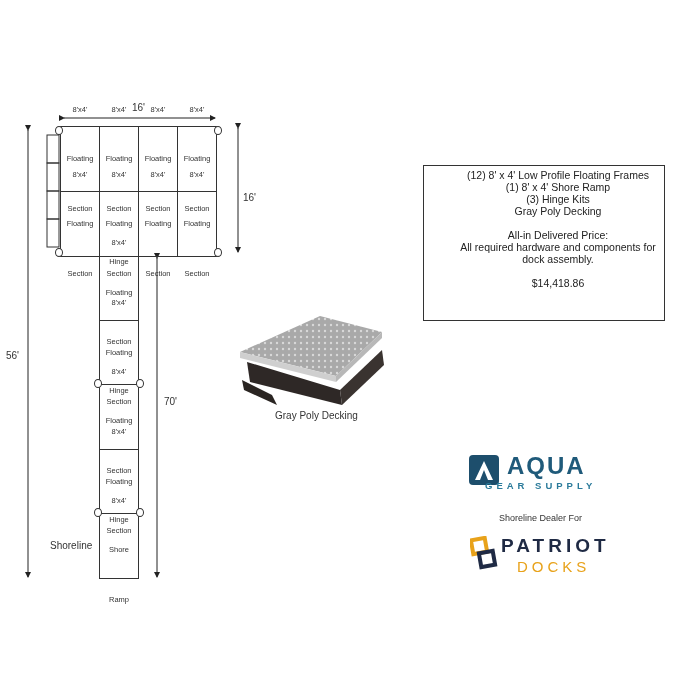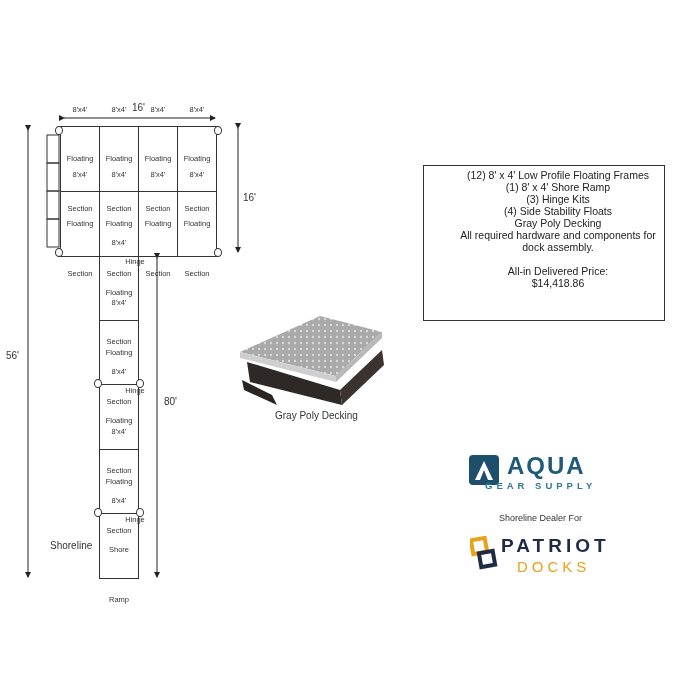--- a/index.html
+++ b/index.html
@@ -1,20 +1,20 @@
 <!DOCTYPE html>
 <html><head>
 <meta charset="utf-8">
 <style>
   html,body{margin:0;padding:0;background:#fff;}
   body{width:700px;height:700px;position:relative;overflow:hidden;font-family:"Liberation Sans",sans-serif;color:#222;}
   .abs{position:absolute;}
   .cell{position:absolute;box-sizing:border-box;border:1px solid #333;display:flex;flex-direction:column;align-items:center;justify-content:center;font-size:7.5px;line-height:9.5px;text-align:center;color:#333;gap:40px;}
   .cell span{display:block;}
-  .hinge{position:absolute;font-size:7.5px;color:#333;width:40px;text-align:center;padding-left:16px;}
+  .hinge{position:absolute;font-size:7.5px;color:#333;width:40px;text-align:center;}
   .dim{position:absolute;font-size:10px;color:#333;}
   .ring{position:absolute;width:8px;height:9px;border:1px solid #333;border-radius:50%;background:#fff;box-sizing:border-box;}
   .infobox{position:absolute;left:423px;top:165px;width:242px;height:156px;border:1px solid #333;box-sizing:border-box;text-align:center;font-size:10.5px;line-height:12px;padding-top:3px;color:#222;padding-left:28px;}
   .infobox .line{display:block;}
   .caption{position:absolute;font-size:10px;color:#333;}
 </style>
 </head>
 <body>
 
 <svg class="abs" style="left:0;top:0" width="700" height="700">
@@ -34,21 +34,21 @@
 
   <rect x="47" y="135" width="12" height="28" fill="none" stroke="#333"></rect>
   <rect x="47" y="163" width="12" height="28" fill="none" stroke="#333"></rect>
   <rect x="47" y="191" width="12" height="28" fill="none" stroke="#333"></rect>
   <rect x="47" y="219" width="12" height="28" fill="none" stroke="#333"></rect>
 </svg>
 
 <div class="dim" style="left:132px;top:102px">16'</div>
 <div class="dim" style="left:243px;top:192px">16'</div>
 <div class="dim" style="left:6px;top:350px">56'</div>
-<div class="dim" style="left:164px;top:396px">80'</div>
+<div class="dim" style="left:164px;top:396px">70'</div>
 
 <div>
   <div class="cell" style="left:60px;top:126px;width:40px;height:66px">
       <span>8'x4'</span>
       <span>Floating</span>
       <span>Section</span>
     </div>
   <div class="cell" style="left:99px;top:126px;width:40px;height:66px">
       <span>8'x4'</span>
       <span>Floating</span>
@@ -130,25 +130,24 @@
 <div class="ring" style="left:136px;top:379px"></div>
 <div class="ring" style="left:94px;top:508px"></div>
 <div class="ring" style="left:136px;top:508px"></div>
 
 <div class="caption" style="left:50px;top:540px">Shoreline</div>
 
 <div class="infobox">
   <span class="line">(12) 8' x 4' Low Profile Floating Frames</span>
   <span class="line">(1) 8' x 4' Shore Ramp</span>
   <span class="line">(3) Hinge Kits</span>
-  <span class="line">(4) Side Stability Floats</span>
   <span class="line">Gray Poly Decking</span>
+  <span class="line" style="margin-top:12px">All-in Delivered Price:</span>
   <span class="line" style="padding:0 8px">All required hardware and components for dock assembly.</span>
-  <span class="line" style="margin-top:12px">All-in Delivered Price:</span>
-  <span class="line" style="">$14,418.86</span>
+  <span class="line" style="margin-top:12px">$14,418.86</span>
 </div>
 
 <svg class="abs" style="left:232px;top:310px" width="160" height="96">
   <defs>
     <pattern id="deck" width="6" height="6" patternUnits="userSpaceOnUse">
       <rect width="6" height="6" fill="#a9a9a9"></rect>
       <circle cx="3" cy="3" r="1.2" fill="#d8d8d8"></circle>
     </pattern>
   </defs>
   <polygon points="10,70 40,85 45,95 12,80" fill="#2a2522"></polygon>

